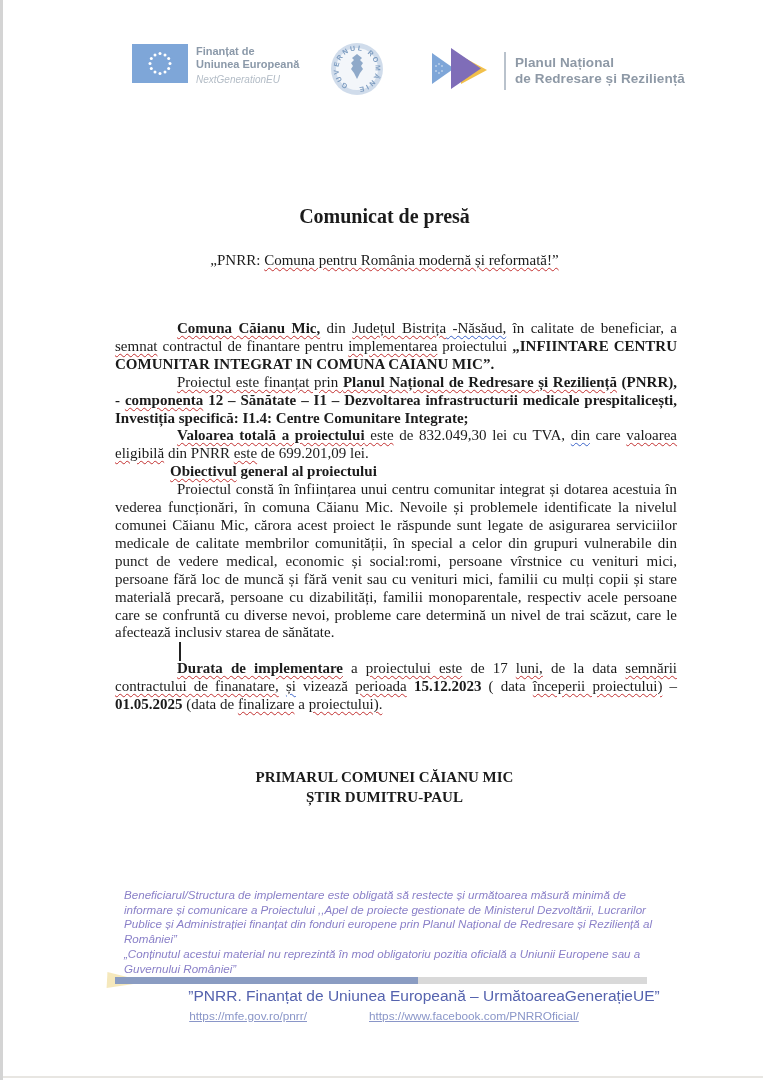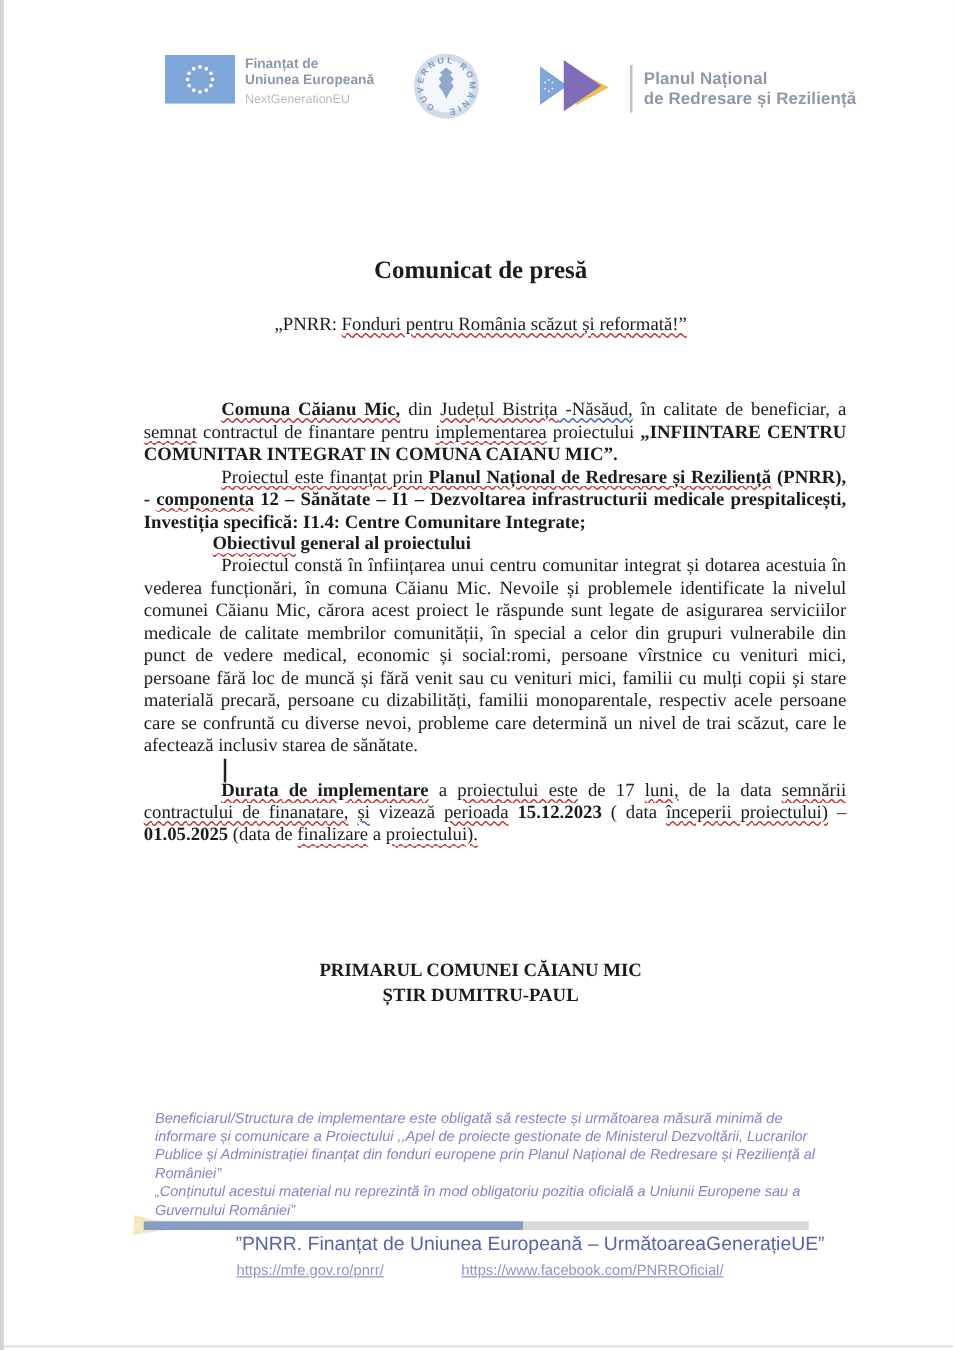--- a/index.html
+++ b/index.html
@@ -8,21 +8,21 @@
     border-left:3px solid #d4d4d4;box-sizing:border-box;overflow:hidden;
     font-family:"Liberation Serif",serif;color:#1b1b1b;
   }
   .page::after{content:"";position:absolute;left:0;right:0;bottom:2px;height:2px;background:#e8e6e2;}
 
   
   .logos{position:absolute;top:42px;left:0;width:763px;height:60px;}
   .eu-block{position:absolute;left:129px;top:2px;display:flex;align-items:flex-start;gap:8px;}
   .eu-text{font-family:"Liberation Sans",sans-serif;line-height:13px;padding-top:1px;}
   .eu-text .l1,.eu-text .l2{font-weight:bold;font-size:11px;color:#8b99a9;}
-  .eu-text .l3{font-size:10px;color:#b3bcc6;padding-top:2px;}
+  .eu-text .l3{font-size:10px;color:#b3bcc6;padding-top:2px;font-style:italic;}
   .gov-block{position:absolute;left:327px;top:0;}
   .pnrr-block{position:absolute;left:428px;top:4px;display:flex;align-items:center;gap:9px;}
   .pnrr-sep{width:2px;height:38px;background:#b9c2cc;}
   .pnrr-text{font-family:"Liberation Sans",sans-serif;font-weight:bold;font-size:13.5px;line-height:16px;color:#8e99a6;letter-spacing:.1px;}
 
   
   .doc-title{position:absolute;top:205px;left:0;width:763px;text-align:center;font-weight:bold;font-size:20px;}
   .doc-subtitle{position:absolute;top:252px;left:0;width:763px;text-align:center;font-size:15px;}
 
   
@@ -119,28 +119,29 @@
       </span>
       <span class="pnrr-sep"></span>
       <span class="pnrr-text">
         <div>Planul Național</div>
         <div>de Redresare și Reziliență</div>
       </span>
     </div>
   </div>
 
   <div class="doc-title">Comunicat de presă</div>
-  <div class="doc-subtitle"><span>„PNRR: </span><span class="wr">Fonduri pentru România scăzut și reformată!”</span></div>
+  <div class="doc-subtitle"><span>„PNRR: </span><span class="wr">Comuna pentru România modernă și reformată!”</span></div>
 
   <div class="content">
 
     <p><span class="b wr">Comuna Căianu Mic,</span><span> din </span><span class="wr">Județul  Bistrița</span><span class="wb"> -Năsăud,</span><span> în  calitate  de beneficiar, a </span><span class="wr">semnat</span><span> contractul de finantare pentru </span><span class="wr">implementarea</span><span> proiectului </span><span class="b">„INFIINTARE CENTRU COMUNITAR INTEGRAT IN COMUNA CAIANU MIC”.</span></p>
 
     <p><span class="wr">Proiectul este finanțat  prin </span><span class="b wr">Planul Național de Redresare și Reziliență</span><span class="b"> (PNRR),  - </span><span class="b wr">componenta</span><span class="b">  12 – Sănătate – I1 – Dezvoltarea infrastructurii medicale prespitalicești, Investiția specifică: I1.4: Centre Comunitare Integrate;</span></p>
 
+    <p><span class="b wr">Valoarea totală a proiectului</span><span class="wr"> este</span><span> de 832.049,30 lei cu TVA,  </span><span class="wb">din</span><span> care </span><span class="wr">valoarea eligibilă</span><span> din PNRR </span><span class="wr">este</span><span> de 699.201,09 lei.</span></p>
 
     <p class="no-ind"><span class="b wr">Obiectivul</span><span class="b"> general al proiectului</span></p>
 
     <p>Proiectul constă în înființarea unui centru comunitar integrat și dotarea acestuia în vederea funcționări, în comuna Căianu Mic. Nevoile și problemele identificate la nivelul comunei Căianu Mic, cărora acest proiect le răspunde sunt legate de asigurarea serviciilor medicale de calitate membrilor comunității, în special a celor din grupuri vulnerabile din punct de vedere medical, economic și social:romi, persoane vîrstnice cu venituri mici, persoane fără loc de muncă și fără venit sau cu venituri mici, familii cu mulți copii și stare materială precară, persoane cu dizabilități, familii monoparentale, respectiv acele persoane care se confruntă cu diverse nevoi, probleme care determină un nivel de trai scăzut, care le afectează inclusiv starea de sănătate.</p>
 
     <div class="cursor-line">
         <span class="caret"></span>
       </div>
 
     <p><span class="b wr">Durata de implementare</span><span> a </span><span class="wr">proiectului este</span><span> de 17 </span><span class="wr">luni,</span><span> de la data </span><span class="wr">semnării</span><span> </span><span class="wr">contractului de finanatare,</span><span>  </span><span class="wb">și</span><span>  vizează </span><span class="wr">perioada</span><span> </span><span class="b">15.12.2023</span><span> ( data </span><span class="wr">începerii proiectului)</span><span> – </span><span class="b">01.05.2025</span><span> (data de </span><span class="wr">finalizare</span><span> a </span><span class="wr">proiectului).</span></p>

